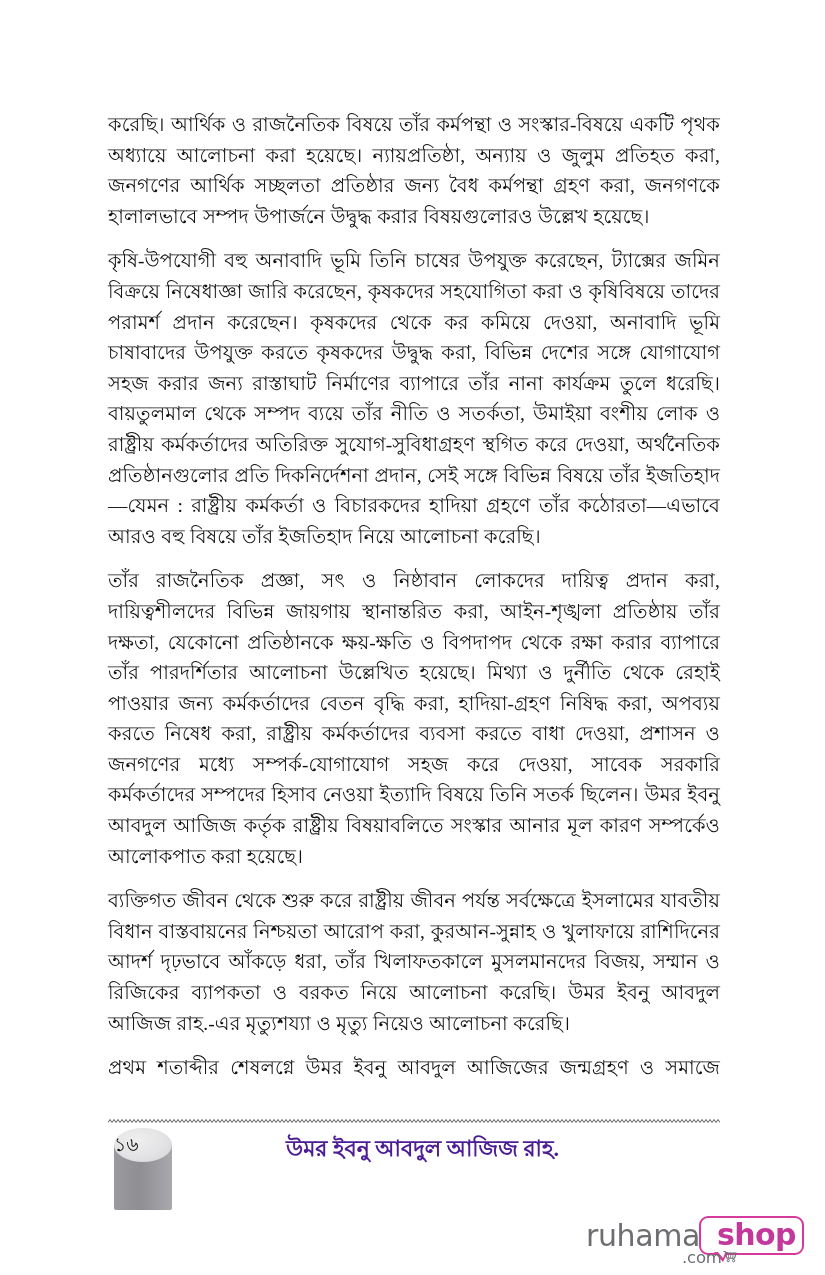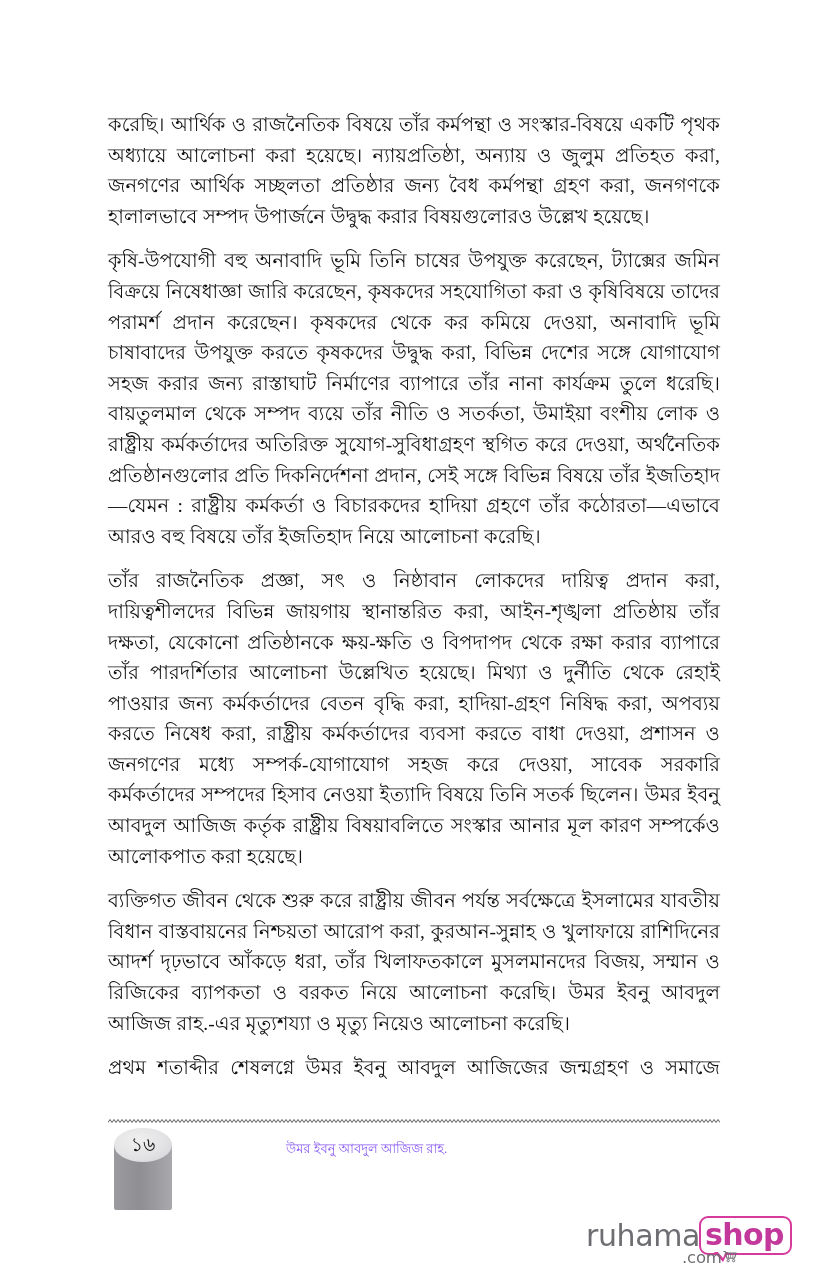--- a/index.html
+++ b/index.html
@@ -93,34 +93,35 @@
     border-radius: 50%;
     background: radial-gradient(ellipse at 40% 35%, #efefef 0%, #e3e3e5 55%, #d2d2d6 100%);
   }
   .pnb-num {
     position: absolute;
     left: 0;
     top: 0;
     width: 58px;
     height: 34px;
     line-height: 34px;
-    text-align: center;
+    text-align: left;
     font-size: 19px;
     color: #121212;
     font-family: "Liberation Serif", "DejaVu Serif", serif;
   }
 
   .footer-title {
     position: absolute;
     left: 178px;
     top: 18px;
-    font-size: 13px;
+    font-size: 22px;
     line-height: 26px;
-    color: #8b5cf6;
+    color: #4c1d95;
     white-space: nowrap;
+    font-weight: bold;
   }
 
   
   .logo {
     position: absolute;
     left: 586px;
     top: 1216px;
     width: 196px;
     height: 52px;
   }
@@ -136,21 +137,21 @@
     font-size: 30px;
     font-weight: 400;
     color: #6e6e72;
     letter-spacing: -0.4px;
   }
   .logo-bubble {
     position: relative;
     margin-left: -1px;
     border: 2.4px solid #d63a9c;
     border-radius: 9px;
-    padding: 0px 6px 1px 4px;
+    padding: 0px 6px 1px 16px;
     background: #ffffff;
   }
   .logo-shop {
     font-family: "DejaVu Sans", "Liberation Sans", sans-serif;
     font-size: 30px;
     font-weight: 700;
     color: #c2389b;
     letter-spacing: -0.6px;
     display: block;
     line-height: 34px;

